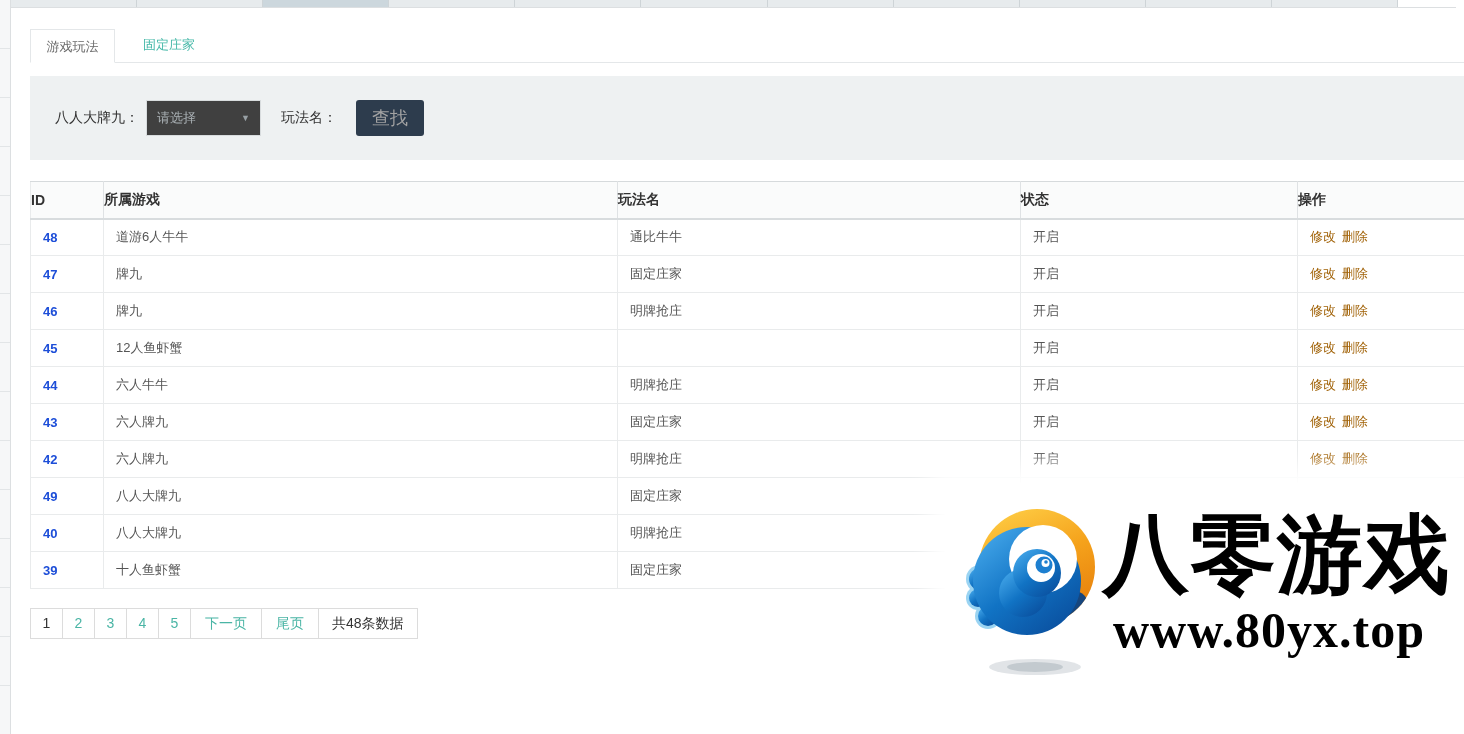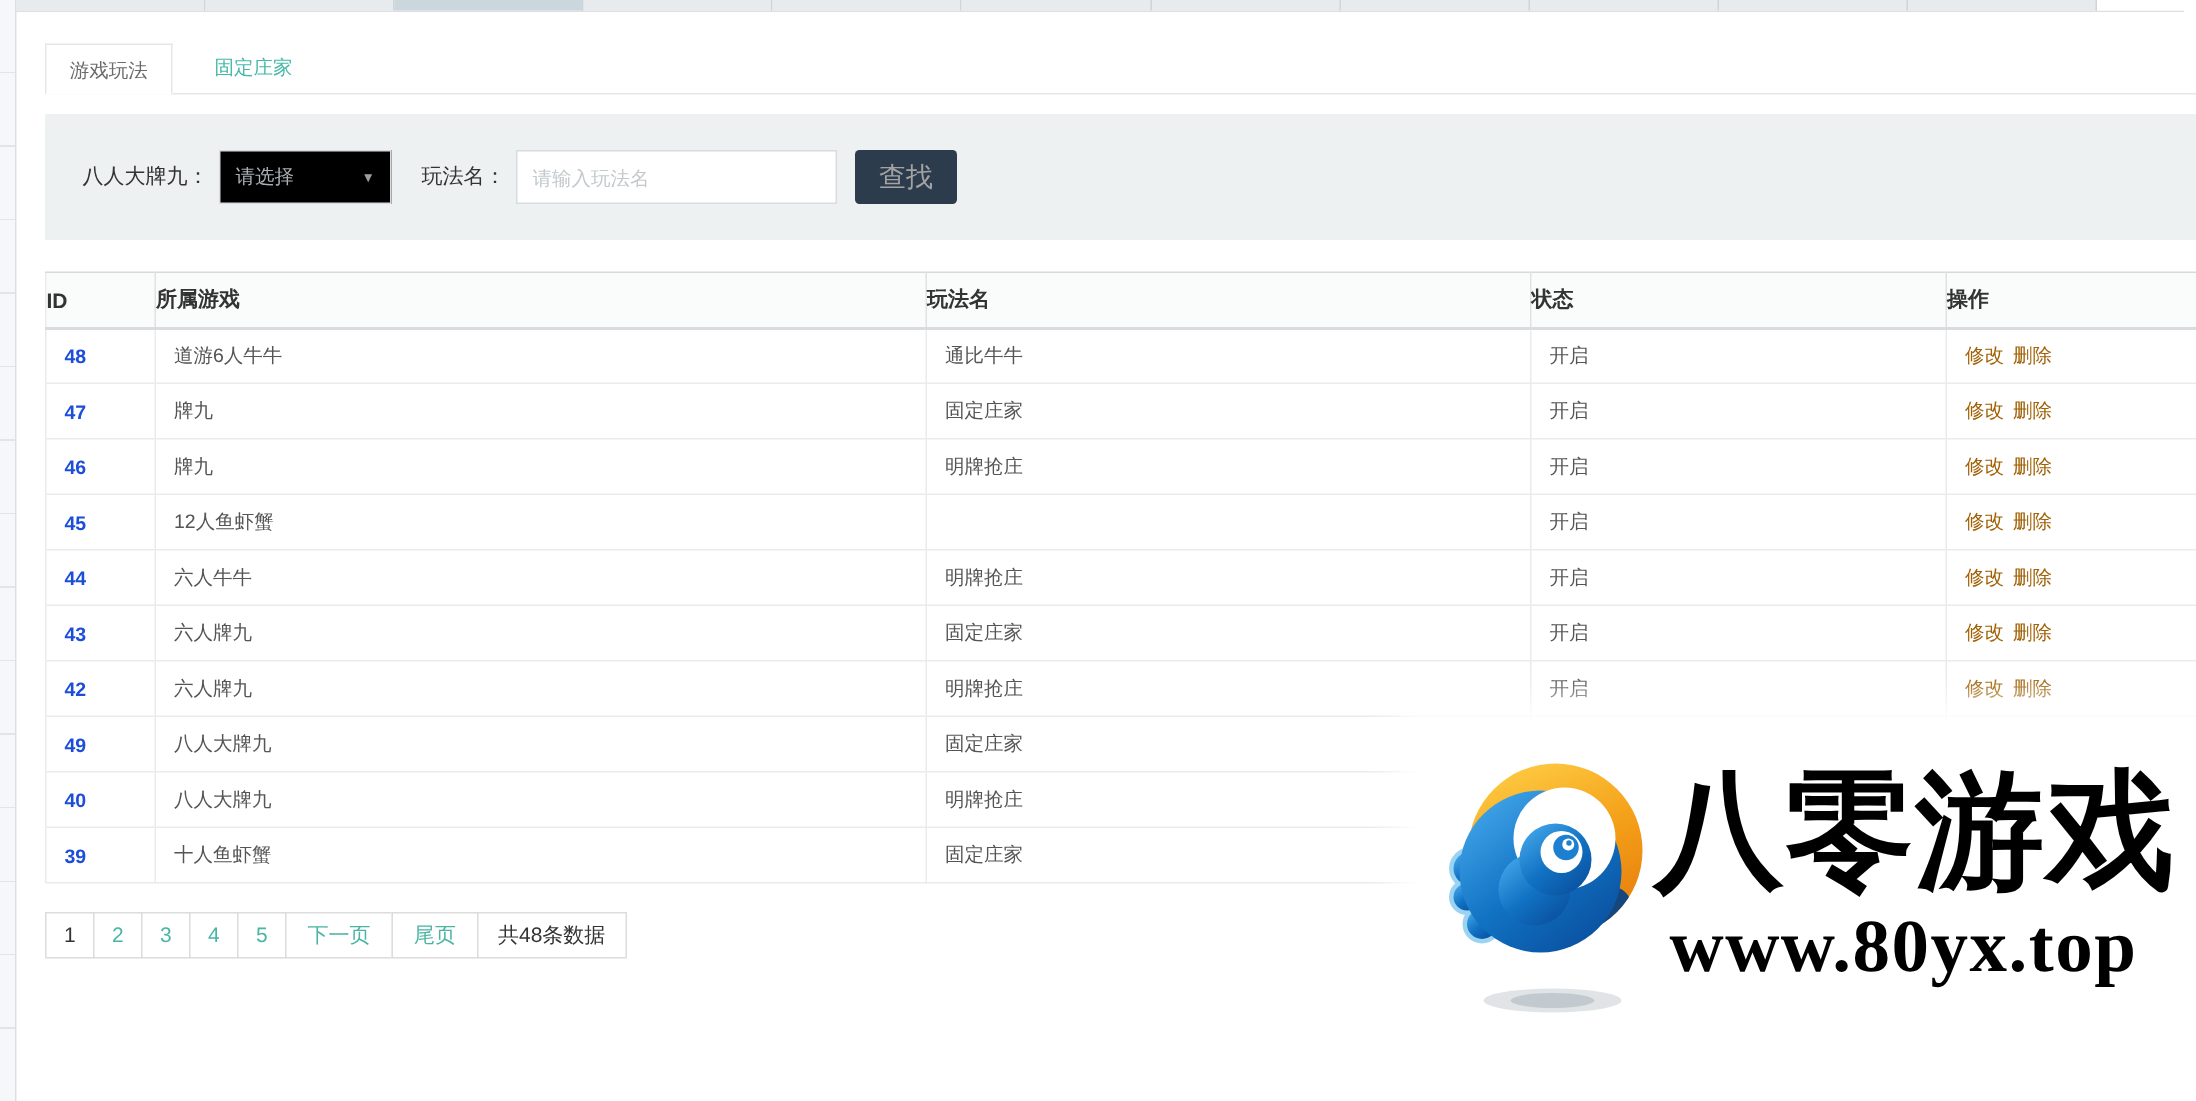--- a/index.html
+++ b/index.html
@@ -37,21 +37,21 @@
   }
   .tab.plain { padding:0 16px; margin-left:12px; color:#45b8a8; }
 
   
   .filter-bar {
     margin-top:13px; height:84px; background:#eef1f2;
     display:flex; align-items:center; padding-left:25px;
   }
   .filter-bar .lbl { font-size:14px; color:#333; margin-right:7px; white-space:nowrap; }
   .select-box {
-    width:115px; height:36px; background:#000000; border:1px solid #d8dcde;
+    width:115px; height:36px; background:#404040; border:1px solid #d8dcde;
     display:flex; align-items:center; justify-content:space-between;
     padding:0 10px; margin-right:20px; cursor:pointer;
   }
   .select-box .sel-text { font-size:13px; color:#aab1b5; }
   .select-box .caret { font-size:9px; color:#98a0a5; }
   .filter-bar input {
     width:214px; height:36px; border:1px solid #d8dcde; background:#fff;
     padding:0 10px; font-size:13px; color:#555; outline:none;
     font-family:"Liberation Sans","DejaVu Sans",sans-serif;
   }
@@ -132,21 +132,20 @@
     <div class="tab plain">固定庄家</div>
   </div>
 
   <div class="filter-bar">
     <span class="lbl">八人大牌九：</span>
     <div class="select-box">
       <span class="sel-text">请选择</span>
       <span class="caret">▼</span>
     </div>
     <span class="lbl">玩法名：</span>
-    <input type="text" placeholder="请输入玩法名" style="">
     <button class="search-btn">查找</button>
   </div>
 
   <table>
     <colgroup>
       <col style="width:73px">
         <col style="width:514px">
         <col style="width:403px">
       <col style="width:277px">
         <col style="width:300px">

